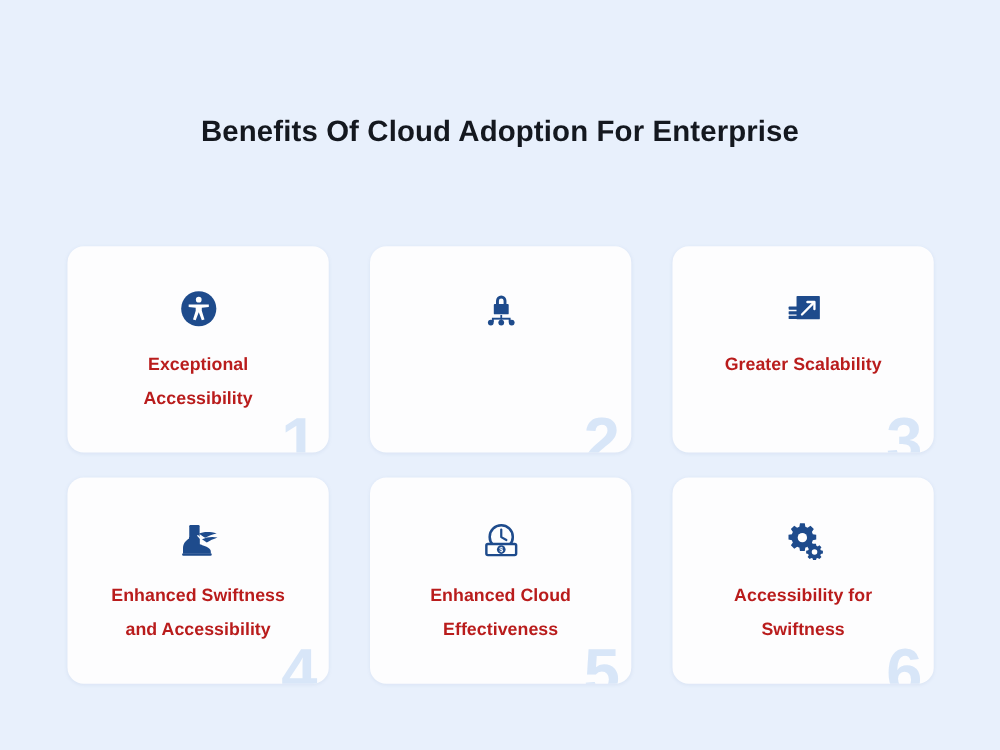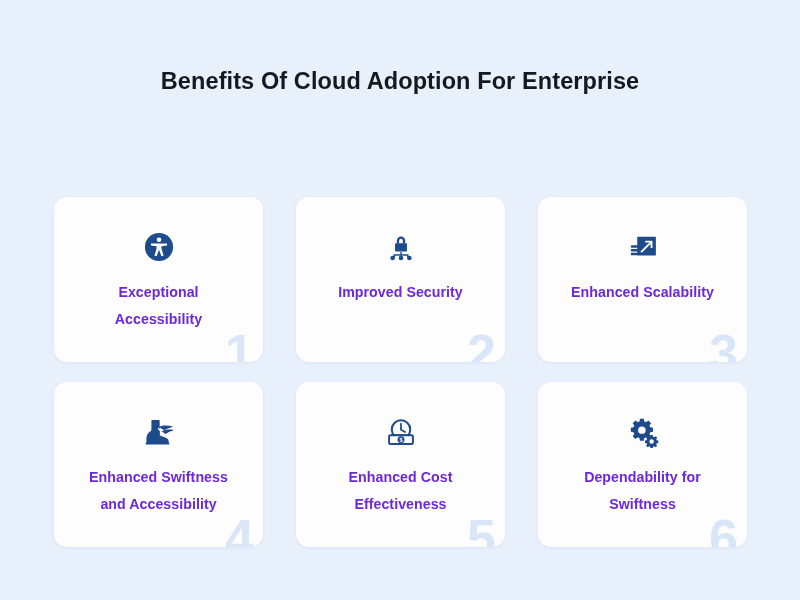--- a/index.html
+++ b/index.html
@@ -30,20 +30,21 @@
     width: 800px;
     text-align: center;
   }
   .title-line {
     display: block;
     font-size: 23.5px;
     font-weight: 700;
     color: #14181f;
     letter-spacing: 0.1px;
     line-height: 38px;
+    margin-top: 24px;
   }
 
   
   .grid {
     position: absolute;
     top: 197px;
     left: 54px;
     width: 692px;
     display: grid;
     grid-template-columns: repeat(3, 209px);
@@ -74,21 +75,21 @@
   .card-icon svg {
     display: block;
   }
 
   .card-label {
     margin-top: 13px;
     padding: 0 14px;
     text-align: center;
     font-size: 14.2px;
     font-weight: 700;
-    color: #6d28d9;
+    color: #b91c1c;
     line-height: 27px;
     letter-spacing: 0.05px;
     position: relative;
     z-index: 2;
   }
 
   .card-number {
     position: absolute;
     right: 9px;
     bottom: -17px;
@@ -133,39 +134,36 @@
           <rect x="11.3" y="13.8" width="13.4" height="9.2" rx="0.8" fill="#1e4b8c"></rect>
           <rect x="17.2" y="23.6" width="1.6" height="4.2" fill="#1e4b8c"></rect>
           <rect x="9.6" y="26.1" width="16.8" height="1.7" fill="#1e4b8c"></rect>
           <rect x="9.6" y="27.3" width="1.7" height="2.6" fill="#1e4b8c"></rect>
           <rect x="24.7" y="27.3" width="1.7" height="2.6" fill="#1e4b8c"></rect>
           <circle cx="8.6" cy="30.4" r="2.6" fill="#1e4b8c"></circle>
           <circle cx="18" cy="30.4" r="2.6" fill="#1e4b8c"></circle>
           <circle cx="27.4" cy="30.4" r="2.6" fill="#1e4b8c"></circle>
         </svg>
       </div>
-      <div class="card-label">
-        <span>Improved Security</span>
-      </div>
       <div class="card-number">2</div>
     </div>
 
     <div class="card">
       <div class="card-icon">
         <svg width="32" height="32" viewBox="0 0 36 36" aria-hidden="true">
           <rect x="11.5" y="6.5" width="21" height="21" rx="0.8" fill="#1e4b8c"></rect>
           <path d="M16.4 23.2 L26.6 13.0" stroke="#ffffff" stroke-width="2.1" stroke-linecap="round"></path>
           <path d="M21.3 11.9 L27.6 11.9 L27.6 18.2" stroke="#ffffff" stroke-width="2.1" stroke-linecap="round" stroke-linejoin="round" fill="none"></path>
           <rect x="4.4" y="16.0" width="8.2" height="2.9" rx="0.6" fill="#1e4b8c"></rect>
           <rect x="4.4" y="20.2" width="8.2" height="2.9" rx="0.6" fill="#1e4b8c"></rect>
           <rect x="4.4" y="24.4" width="8.2" height="2.9" rx="0.6" fill="#1e4b8c"></rect>
         </svg>
       </div>
       <div class="card-label">
-        <span>Enhanced Scalability</span>
+        <span>Greater Scalability</span>
       </div>
       <div class="card-number">3</div>
     </div>
 
     <div class="card">
       <div class="card-icon">
         <svg width="38" height="32" viewBox="0 0 44 36" aria-hidden="true">
           <rect x="13.2" y="4.2" width="9.6" height="11.5" rx="1.1" fill="#1e4b8c"></rect>
           <path d="M13.0 15.2 L23.0 15.2 L23.0 22.0 C23.0 22.0 27.5 23.4 30.4 25.0 C32.4 26.1 33.2 27.4 33.2 29.0 L33.2 30.6 L7.4 30.6 L7.4 26.0 C7.4 21.0 10.2 18.4 13.0 16.6 Z" fill="#1e4b8c"></path>
           <rect x="6.6" y="30.2" width="27.4" height="2.4" rx="1.1" fill="#1e4b8c"></rect>
@@ -186,40 +184,40 @@
         <svg width="34" height="32" viewBox="0 0 38 36" aria-hidden="true">
           <circle cx="19" cy="15.2" r="10.4" fill="none" stroke="#1e4b8c" stroke-width="2.3"></circle>
           <path d="M19 8.6 L19 15.4 L23.6 18.0" stroke="#1e4b8c" stroke-width="2.0" fill="none" stroke-linecap="round" stroke-linejoin="round"></path>
           <path d="M8.0 20.6 L30.0 20.6 L30.0 21.8 L8.0 21.8 Z" fill="#1e4b8c"></path>
           <rect x="5.6" y="21.6" width="26.8" height="10.0" rx="1.4" fill="#ffffff" stroke="#1e4b8c" stroke-width="2.2"></rect>
           <circle cx="19" cy="26.6" r="3.9" fill="#1e4b8c"></circle>
           <text x="19" y="29.0" text-anchor="middle" font-size="6.4" font-family="'Liberation Sans', sans-serif" font-weight="700" fill="#ffffff">$</text>
         </svg>
       </div>
       <div class="card-label">
-        <span>Enhanced Cost</span><br>
+        <span>Enhanced Cloud</span><br>
         <span>Effectiveness</span>
       </div>
       <div class="card-number">5</div>
     </div>
 
     <div class="card">
       <div class="card-icon">
         <svg width="34" height="32" viewBox="0 0 38 36" aria-hidden="true">
           <g fill="#1e4b8c">
             <path d="M15.6 3.0 h4.3 l0.55 3.1 a8.6 8.6 0 0 1 2.0 0.84 l2.6 -1.8 l3.04 3.04 l-1.8 2.6 a8.6 8.6 0 0 1 0.84 2.0 l3.1 0.55 v4.3 l-3.1 0.55 a8.6 8.6 0 0 1 -0.84 2.0 l1.8 2.6 l-3.04 3.04 l-2.6 -1.8 a8.6 8.6 0 0 1 -2.0 0.84 l-0.55 3.1 h-4.3 l-0.55 -3.1 a8.6 8.6 0 0 1 -2.0 -0.84 l-2.6 1.8 l-3.04 -3.04 l1.8 -2.6 a8.6 8.6 0 0 1 -0.84 -2.0 l-3.1 -0.55 v-4.3 l3.1 -0.55 a8.6 8.6 0 0 1 0.84 -2.0 l-1.8 -2.6 l3.04 -3.04 l2.6 1.8 a8.6 8.6 0 0 1 2.0 -0.84 Z"></path>
           </g>
           <circle cx="17.75" cy="15.9" r="4.2" fill="#ffffff"></circle>
           <g fill="#1e4b8c">
             <path d="M27.4 21.4 h2.6 l0.33 1.88 a5.2 5.2 0 0 1 1.21 0.51 l1.57 -1.09 l1.84 1.84 l-1.09 1.57 a5.2 5.2 0 0 1 0.51 1.21 l1.88 0.33 v2.6 l-1.88 0.33 a5.2 5.2 0 0 1 -0.51 1.21 l1.09 1.57 l-1.84 1.84 l-1.57 -1.09 a5.2 5.2 0 0 1 -1.21 0.51 l-0.33 1.88 h-2.6 l-0.33 -1.88 a5.2 5.2 0 0 1 -1.21 -0.51 l-1.57 1.09 l-1.84 -1.84 l1.09 -1.57 a5.2 5.2 0 0 1 -0.51 -1.21 l-1.88 -0.33 v-2.6 l1.88 -0.33 a5.2 5.2 0 0 1 0.51 -1.21 l-1.09 -1.57 l1.84 -1.84 l1.57 1.09 a5.2 5.2 0 0 1 1.21 -0.51 Z"></path>
           </g>
           <circle cx="28.7" cy="28.75" r="2.5" fill="#ffffff"></circle>
         </svg>
       </div>
       <div class="card-label">
-        <span>Dependability for</span><br>
+        <span>Accessibility for</span><br>
         <span>Swiftness</span>
       </div>
       <div class="card-number">6</div>
     </div>
 
   </div>
 </div>
 
 </body></html>

